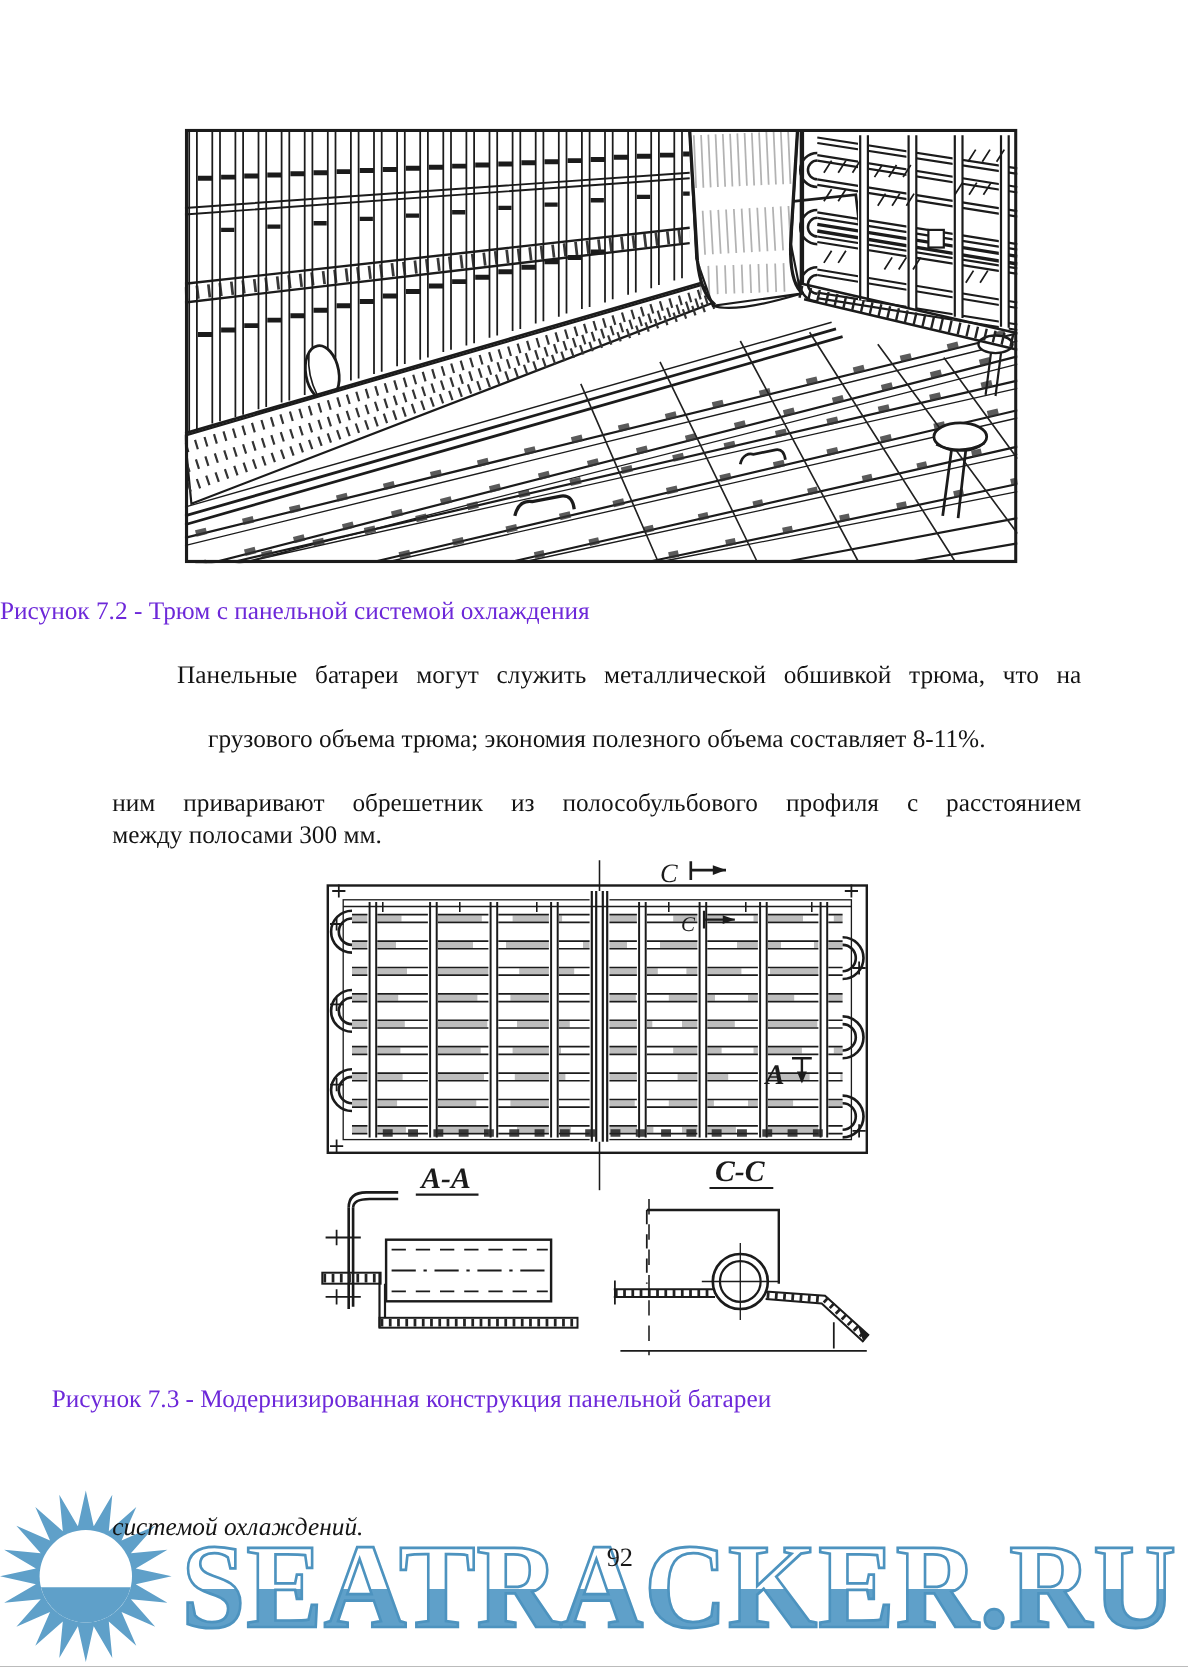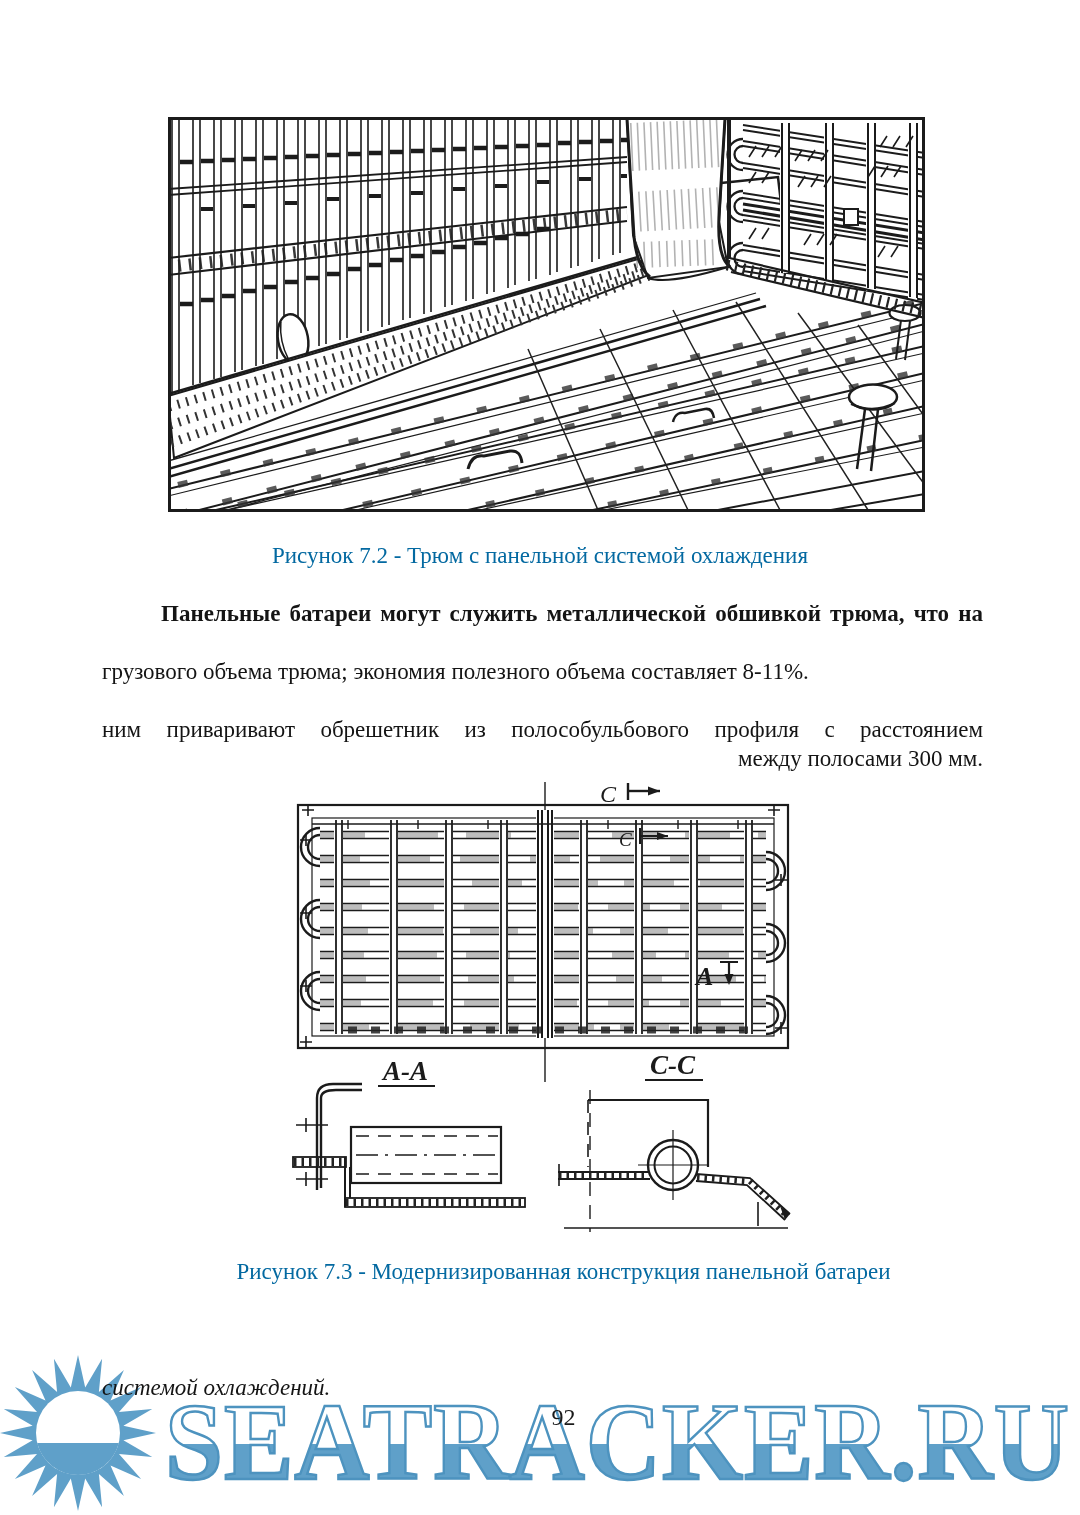--- a/index.html
+++ b/index.html
@@ -2,24 +2,24 @@
 <html><head>
 <meta charset="utf-8">
 <style>
   html,body{margin:0;padding:0;background:#888;}
   .page{
     position:relative;width:1080px;height:1515px;margin:0 auto;
     background:#ffffff;overflow:hidden;
     font-family:"Liberation Serif","DejaVu Serif",serif;color:#111;
   }
   .fig{position:absolute;}
-  .cap{position:absolute;left:0;right:0;text-align:center;font-size:23px;color:#0369a1;z-index:2;}
+  .cap{position:absolute;left:0;right:0;text-align:left;font-size:23px;color:#6d28d9;z-index:2;}
   .tl{position:absolute;left:102px;width:881px;height:30px;font-size:23px;color:#141414;z-index:2;white-space:nowrap;}
   .just{text-align:justify;text-align-last:justify;white-space:normal;}
-  .ind{padding-left:59px;width:822px;font-weight:bold;}
+  .ind{padding-left:59px;width:822px;}
   .pagenum{position:absolute;left:17px;right:0;top:1404px;text-align:center;font-size:24px;color:#1a1a1a;z-index:3;padding-left:30px;}
   .wm{position:absolute;z-index:1;}
   svg text{font-family:"Liberation Serif","DejaVu Serif",serif;}
 </style>
 </head>
 <body>
 
 <div class="page">
 
   <svg class="wm" style="left:-10px;top:1350px;" width="176" height="165" viewBox="-88 -83 176 165">
@@ -130,23 +130,23 @@
       <path stroke-width="2.2" d="M557,140 757,186 M563,155 757,201"></path>
       <line x1="559" y1="148" x2="757" y2="194" stroke="#222" stroke-width="11" stroke-dasharray="2.2 6"></line>
 
       <rect x="1.5" y="1.5" width="754" height="392" stroke-width="3"></rect>
     </g>
   </svg>
 
   <div class="cap" style="top:543px;">Рисунок 7.2 - Трюм с панельной системой охлаждения</div>
 
   <div class="tl just ind" style="top:601px;">Панельные батареи могут служить металлической обшивкой трюма, что на</div>
-  <div class="tl" style="top:659px;">грузового объема трюма; экономия полезного объема составляет 8-11%.</div>
+  <div class="tl" style="top:659px;text-align:center;">грузового объема трюма; экономия полезного объема составляет 8-11%.</div>
   <div class="tl just" style="top:717px;">ним приваривают обрешетник из полособульбового профиля с расстоянием</div>
-  <div class="tl" style="top:746px;text-align:right;">между полосами 300 мм.</div>
+  <div class="tl" style="top:746px;">между полосами 300 мм.</div>
 
   <svg class="fig" style="left:288px;top:780px;z-index:2;" width="515" height="465" viewBox="0 0 515 465">
     <g stroke="#1b1b1b" fill="none" stroke-linecap="butt">
 
       <rect x="10" y="25" width="490" height="243" stroke-width="2.2"></rect>
       <rect x="24" y="38" width="462" height="218" stroke-width="1.2"></rect>
 
       <g stroke="#bdbdbd" stroke-width="5.5">
         <line x1="32" y1="55" x2="478" y2="55" stroke-dasharray="45 28"></line>
         <line x1="32" y1="79" x2="478" y2="79" stroke-dasharray="40 30"></line>

